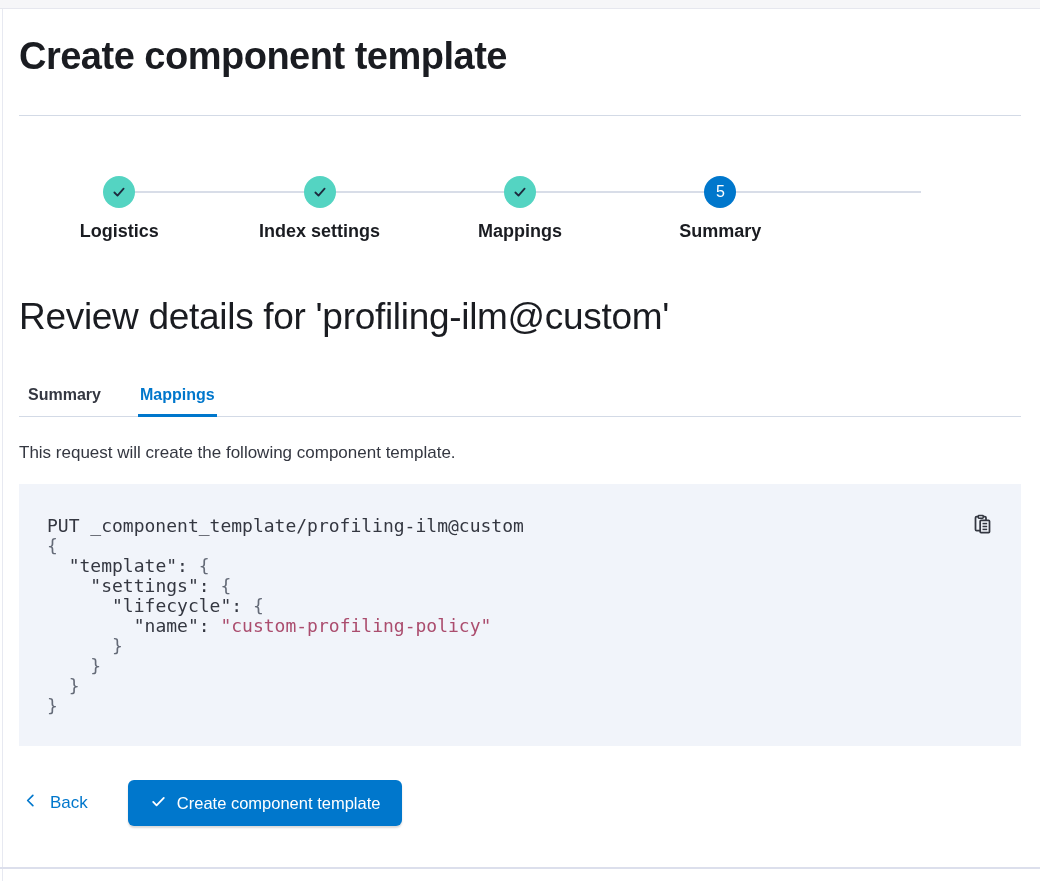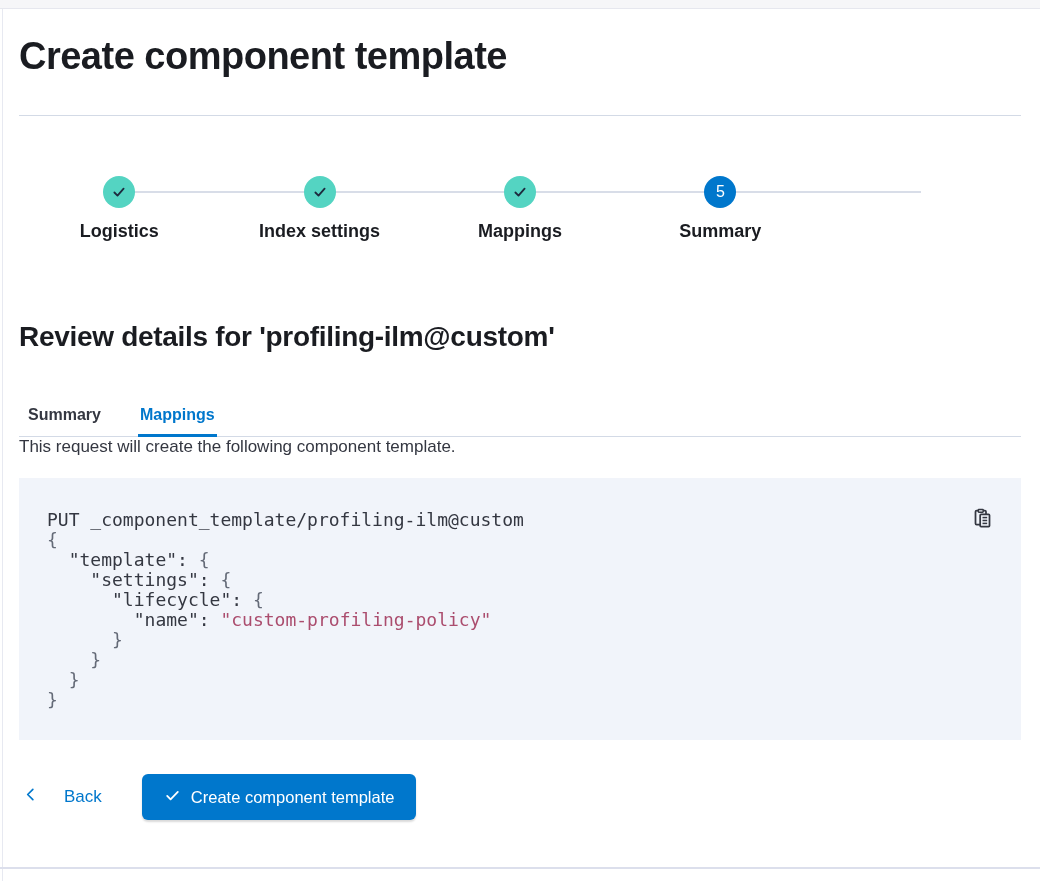--- a/index.html
+++ b/index.html
@@ -75,24 +75,24 @@
   .step-circle.complete{background:var(--success);}
   .step-circle.current{background:var(--primary);color:#fff;font-size:16px;font-weight:500;}
   .step-label{
     margin-top:13px;
     font-size:18px;
     font-weight:700;
     color:var(--heading);
   }
   
   .review-heading{
-    margin-top:78px;
-    font-size:28px;
+    margin-top:58px;
+    font-size:37px;
     line-height:34px;
-    font-weight:700;
+    font-weight:400;
     color:var(--heading);
     letter-spacing:-0.3px;
   }
   
   .tabs{
     margin-top:52px;
     position:relative;
     display:flex;
     border-bottom:1px solid var(--divider);
   }
@@ -108,20 +108,21 @@
     position:relative;
     margin-left:7px;
   }
   .tab.selected{color:var(--primary);}
   .tab.selected::after{
     content:"";
     position:absolute;left:0;right:0;bottom:-1px;height:3px;
     background:var(--primary);
   }
   .description{
+    margin-top:26px;
     font-size:17px;
     line-height:20px;
     color:var(--text);
   }
   
   .code-block{
     position:relative;
     margin-top:21px;
     background:var(--code-bg);
     padding:32px 28px 30px 28px;
@@ -144,21 +145,21 @@
     color:#343741;
     line-height:0;
   }
   
   .footer{
     margin-top:34px;
     display:flex;
     align-items:center;
   }
   .back-button{
-    display:flex;align-items:center;gap:26px;
+    display:flex;align-items:center;gap:12px;
     background:none;border:none;cursor:pointer;
     color:var(--primary);
     font-size:17px;font-weight:500;
     font-family:inherit;
     padding:8px 8px 8px 4px;
   }
   .create-button{
     margin-left:32px;
     display:flex;align-items:center;gap:10px;
     height:46px;

